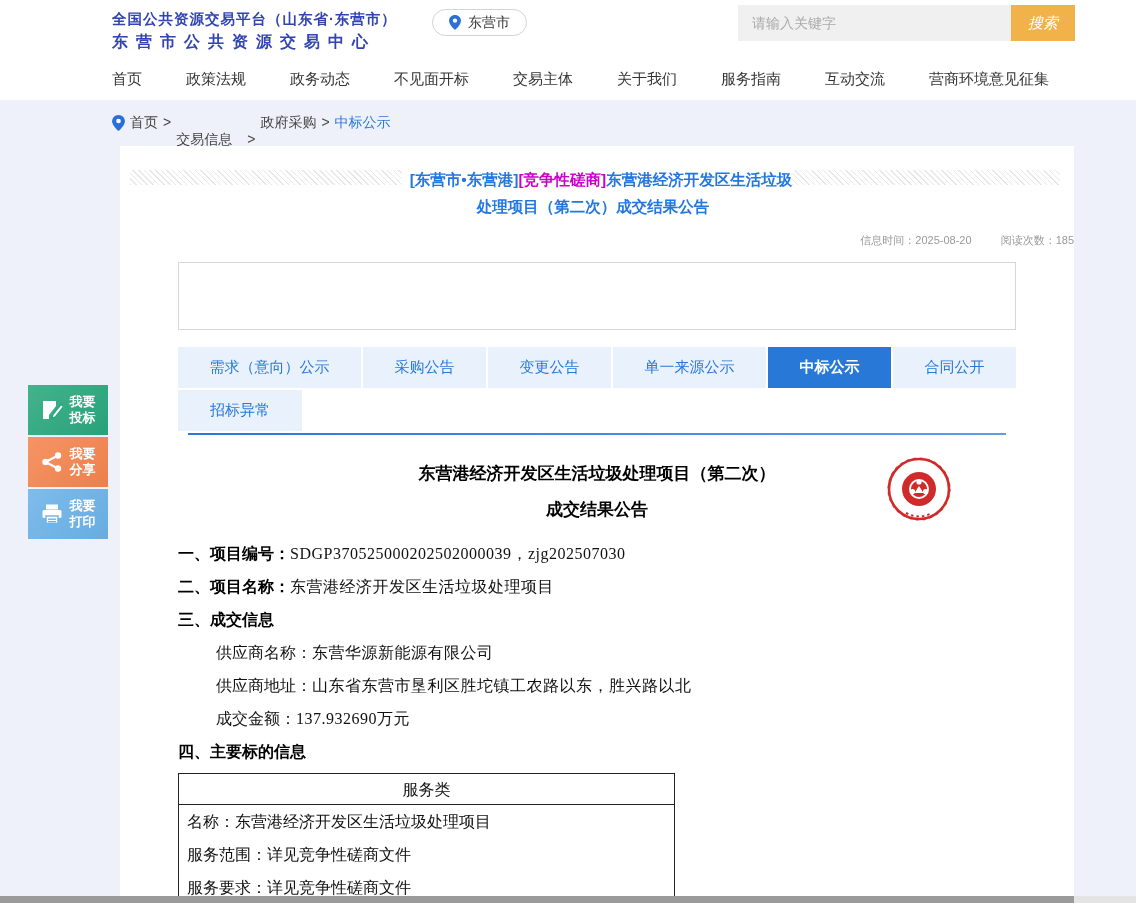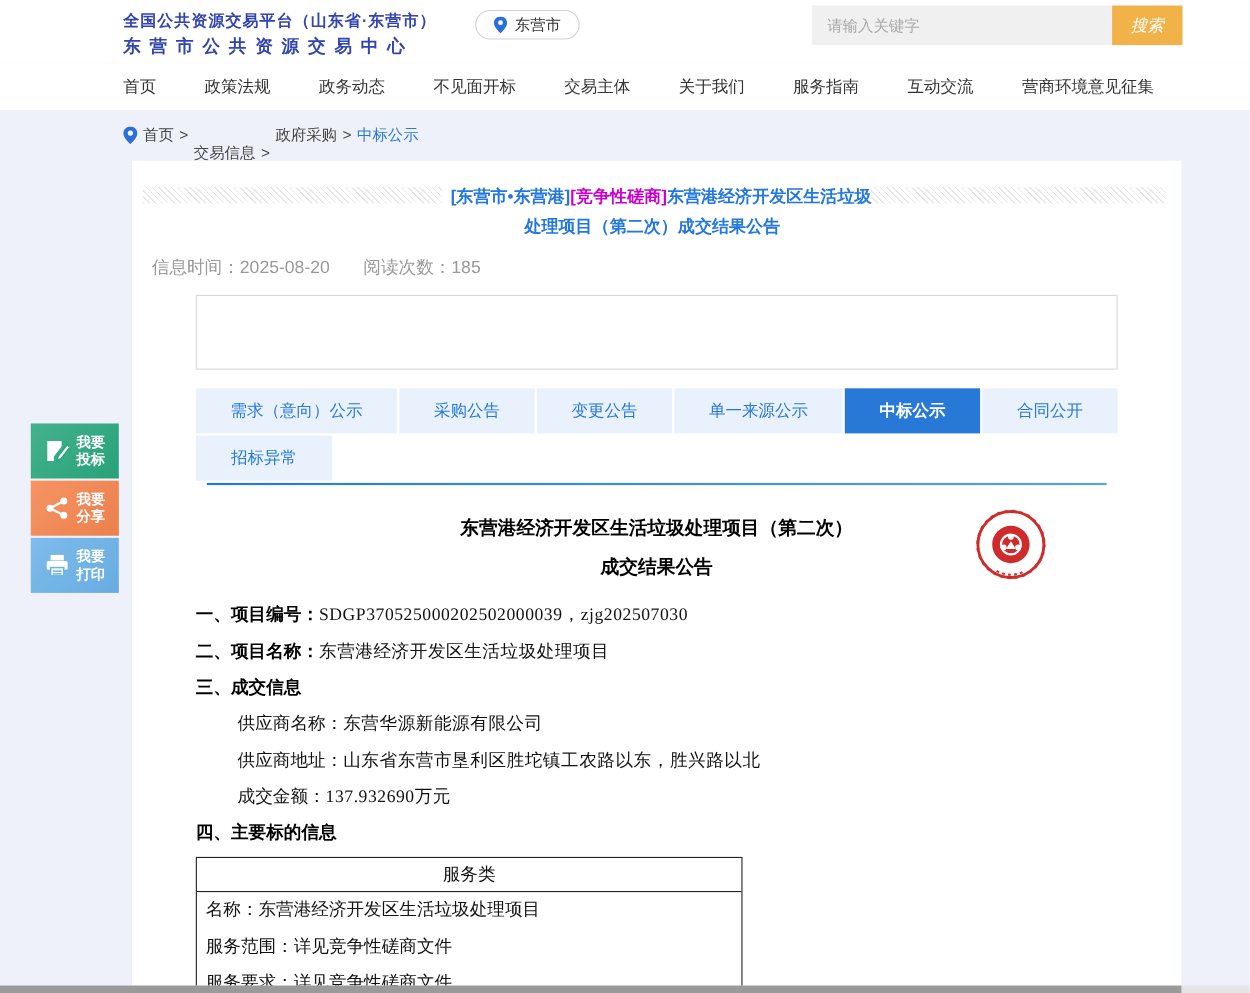--- a/index.html
+++ b/index.html
@@ -34,21 +34,21 @@
   .card { position:absolute; left:120px; top:146px; width:954px; height:757px; background:#fff; overflow:hidden; }
 
   .art-header { position:relative; padding-top:20px; }
   .hatch { position:absolute; top:24px; left:10px; right:14px; height:15px;
            background:repeating-linear-gradient(45deg, #e7e7e7 0 1px, transparent 1px 4px); }
   .art-title { position:relative; width:392px; margin:0 auto; text-align:center;
                font-size:15.5px; font-weight:bold; line-height:27px; z-index:1; }
   .art-title .bgspan { background:#fff; padding:2px 8px; }
   .seg-blue { color:#2277e0; }
   .seg-magenta { color:#cc00cc; }
-  .art-meta { margin-top:13px; text-align:left; font-size:16px; color:#999;padding-left:18px; }
+  .art-meta { margin-top:13px; text-align:right; font-size:11px; color:#999;padding-left:18px; }
   .art-meta b { font-weight:normal; margin-right:26px; }
 
   .empty-box { margin:14px 58px 0; height:68px; border:1px solid #d8d8d8; background:#fff; }
 
   
   .tabs { margin:17px 58px 0; }
   .tab-row { display:flex; gap:2px; margin-bottom:2px; }
   .tab { flex:1 1 auto; height:41px; display:flex; align-items:center; justify-content:center;
          background:#e9f2fc; color:#2878d8; font-size:15px; padding:0 18px; cursor:pointer; white-space:nowrap; }
   .tab.active { background:#2878d8; color:#fff; font-weight:bold; }
@@ -130,21 +130,21 @@
         <path d="M6 0C2.7 0 0 2.6 0 5.8 0 10 6 15 6 15s6-5 6-9.2C12 2.6 9.3 0 6 0z" fill="#2b6fd8"></path>
         <circle cx="6" cy="5.6" r="2.2" fill="#fff"></circle>
       </svg>
   </span>
   <span style="display:flex;gap:5px;align-items:center;">
 
   <span style="display:flex;gap:5px;">
         <span class="crumb">首页</span>
         <span class="sep">&gt;</span>
       </span>
-      <span style="display:flex;gap:5px;margin-top:33px;">
+      <span style="display:flex;gap:15px;margin-top:33px;">
         <span class="crumb">交易信息</span>
         <span class="sep">&gt;</span>
       </span>
       <span style="display:flex;gap:5px;">
         <span class="crumb">政府采购</span>
         <span class="sep">&gt;</span>
       </span>
     </span>
   <span class="crumb-current">中标公示</span>
 </div>

